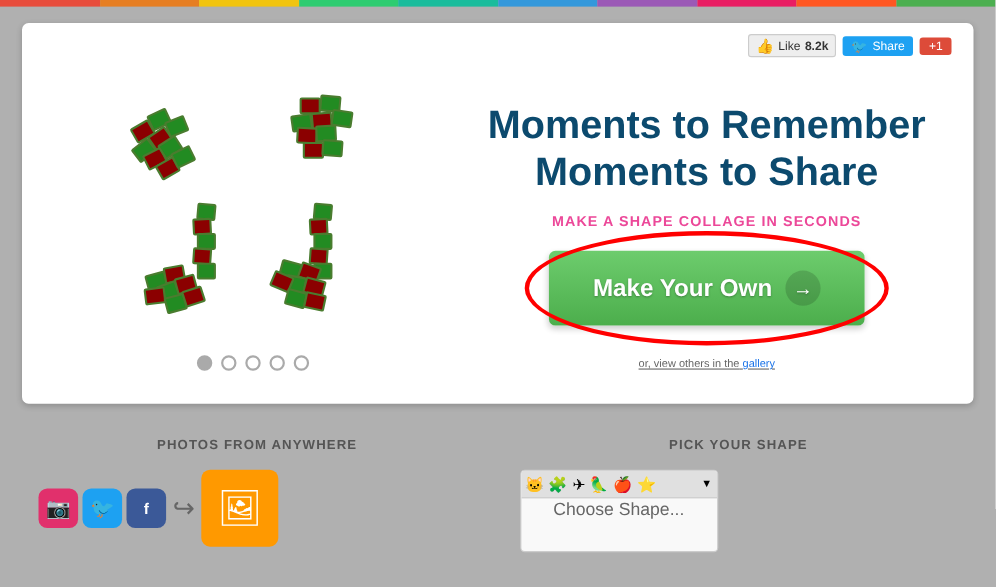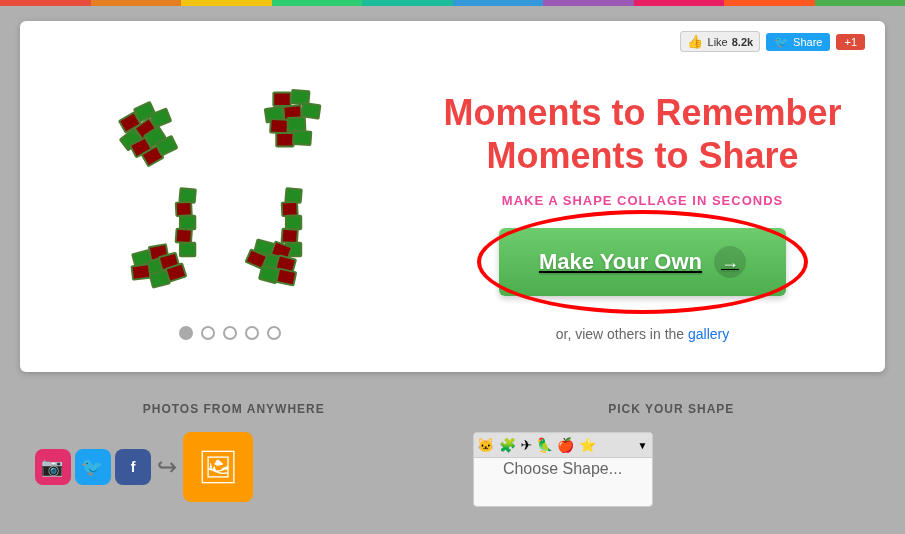--- a/index.html
+++ b/index.html
@@ -144,41 +144,40 @@
       font-size: 11px;
       color: white;
       cursor: pointer;
       border: none;
     }
 
     
     .hero-title {
       font-size: 36px;
       font-weight: bold;
-      color: #ef4444;
+      color: #0c4a6e;
       line-height: 1.2;
       margin-top: 40px;
       margin-bottom: 16px;
     }
 
     .hero-subtitle {
       font-size: 13px;
       font-weight: bold;
       color: #ec4899;
       letter-spacing: 1px;
       margin-bottom: 20px;
       text-transform: uppercase;
     }
 
     
     .cta-wrapper {
       position: relative;
       display: inline-block;
       margin-bottom: 16px;
-      text-decoration: underline;
     }
 
     .cta-circle {
       position: absolute;
       top: -18px;
       left: -22px;
       right: -22px;
       bottom: -18px;
       border: 4px solid red;
       border-radius: 50%;
@@ -207,23 +206,24 @@
       height: 32px;
       background: rgba(0,0,0,0.15);
       border-radius: 50%;
       display: flex;
       align-items: center;
       justify-content: center;
       font-size: 18px;
     }
 
     .gallery-link {
-      font-size: 14px;
+      font-size: 10px;
       color: #666;
       margin-top: 8px;
+      text-decoration: underline;
     }
     .gallery-link a {
       color: #1a73e8;
       text-decoration: none;
     }
 
     
     .features-row {
       display: flex;
       gap: 10px;

